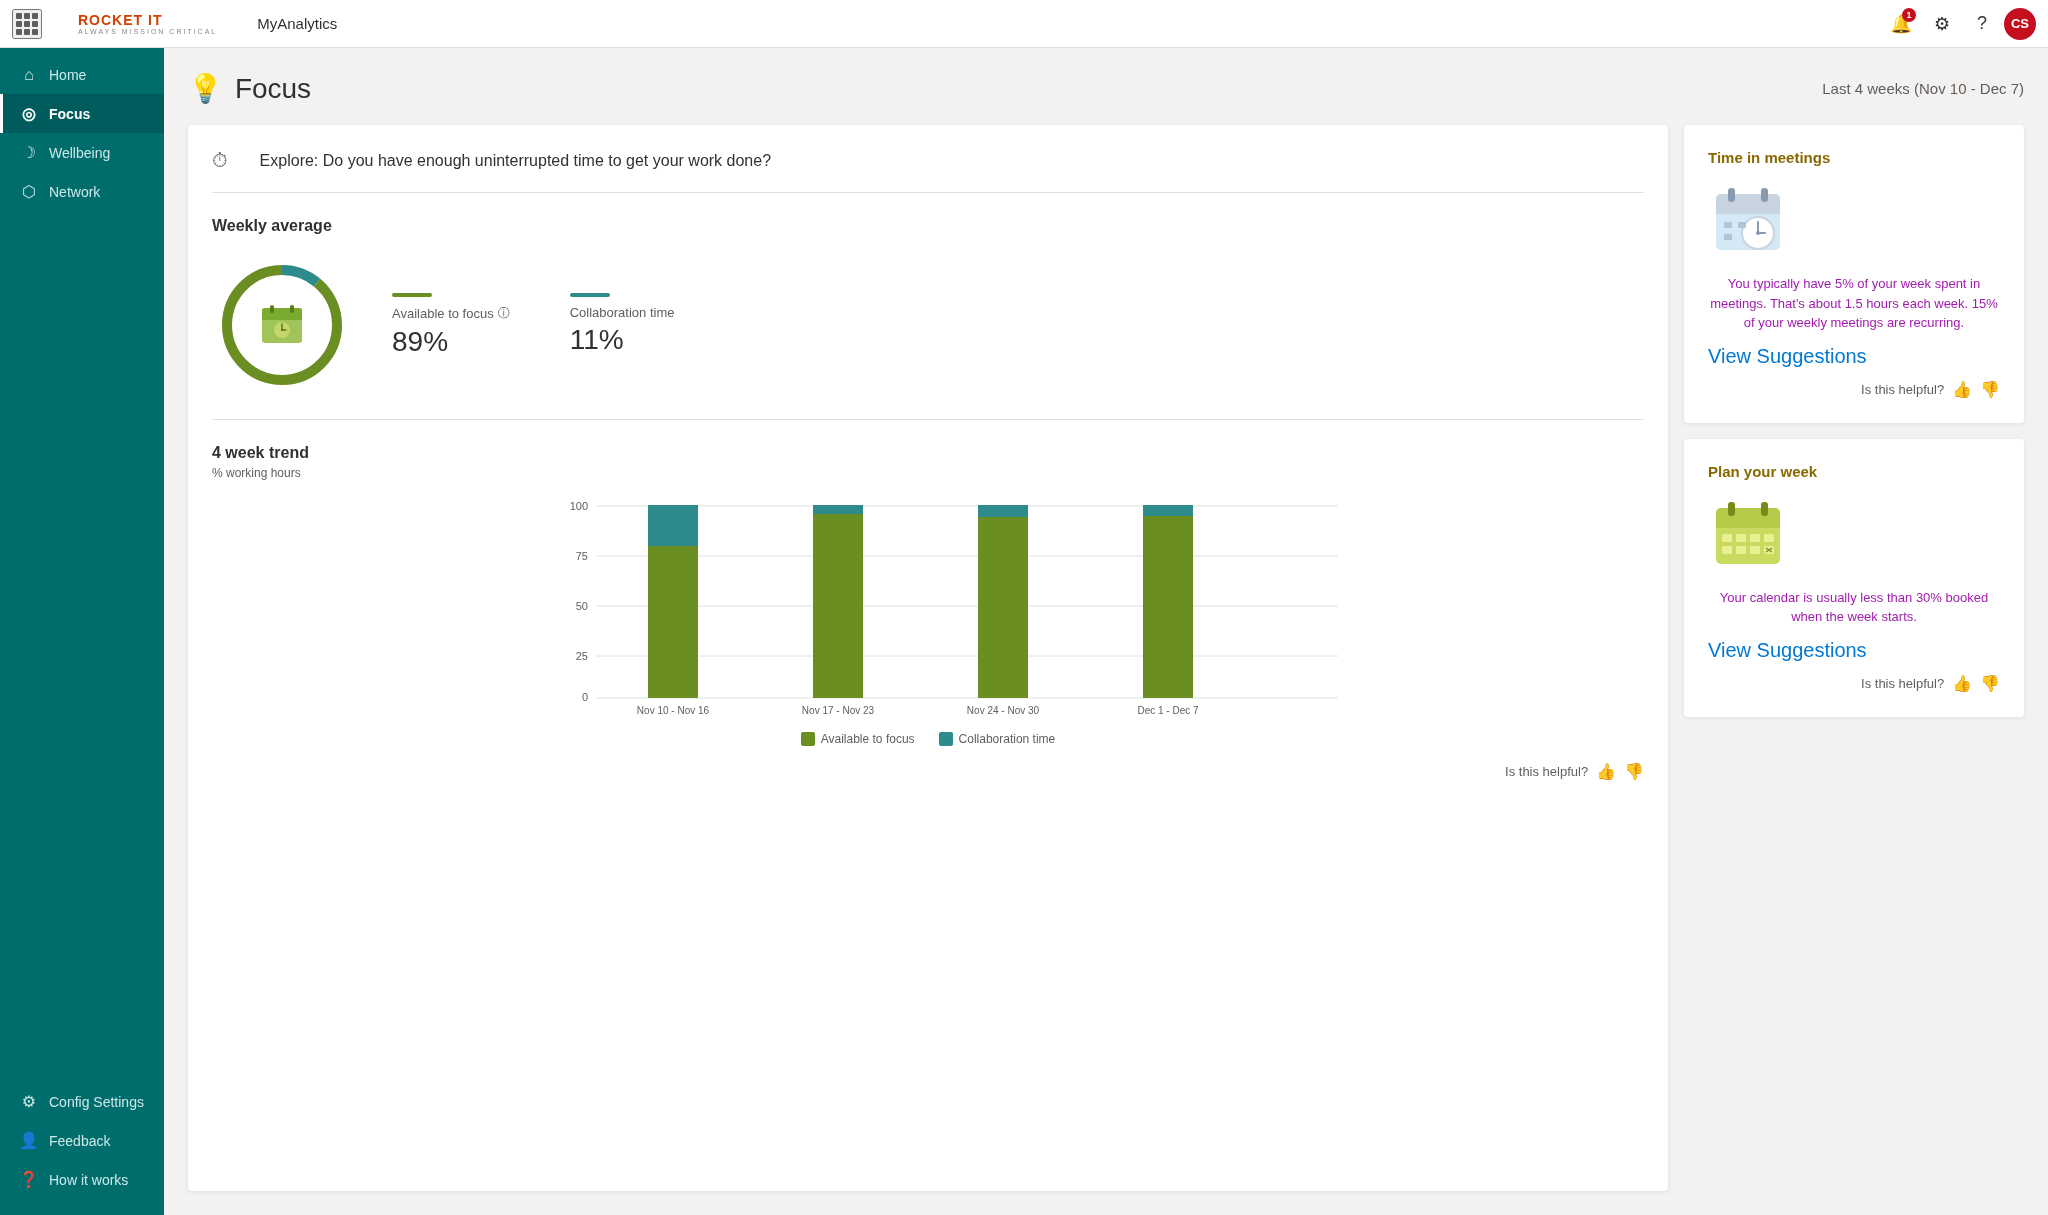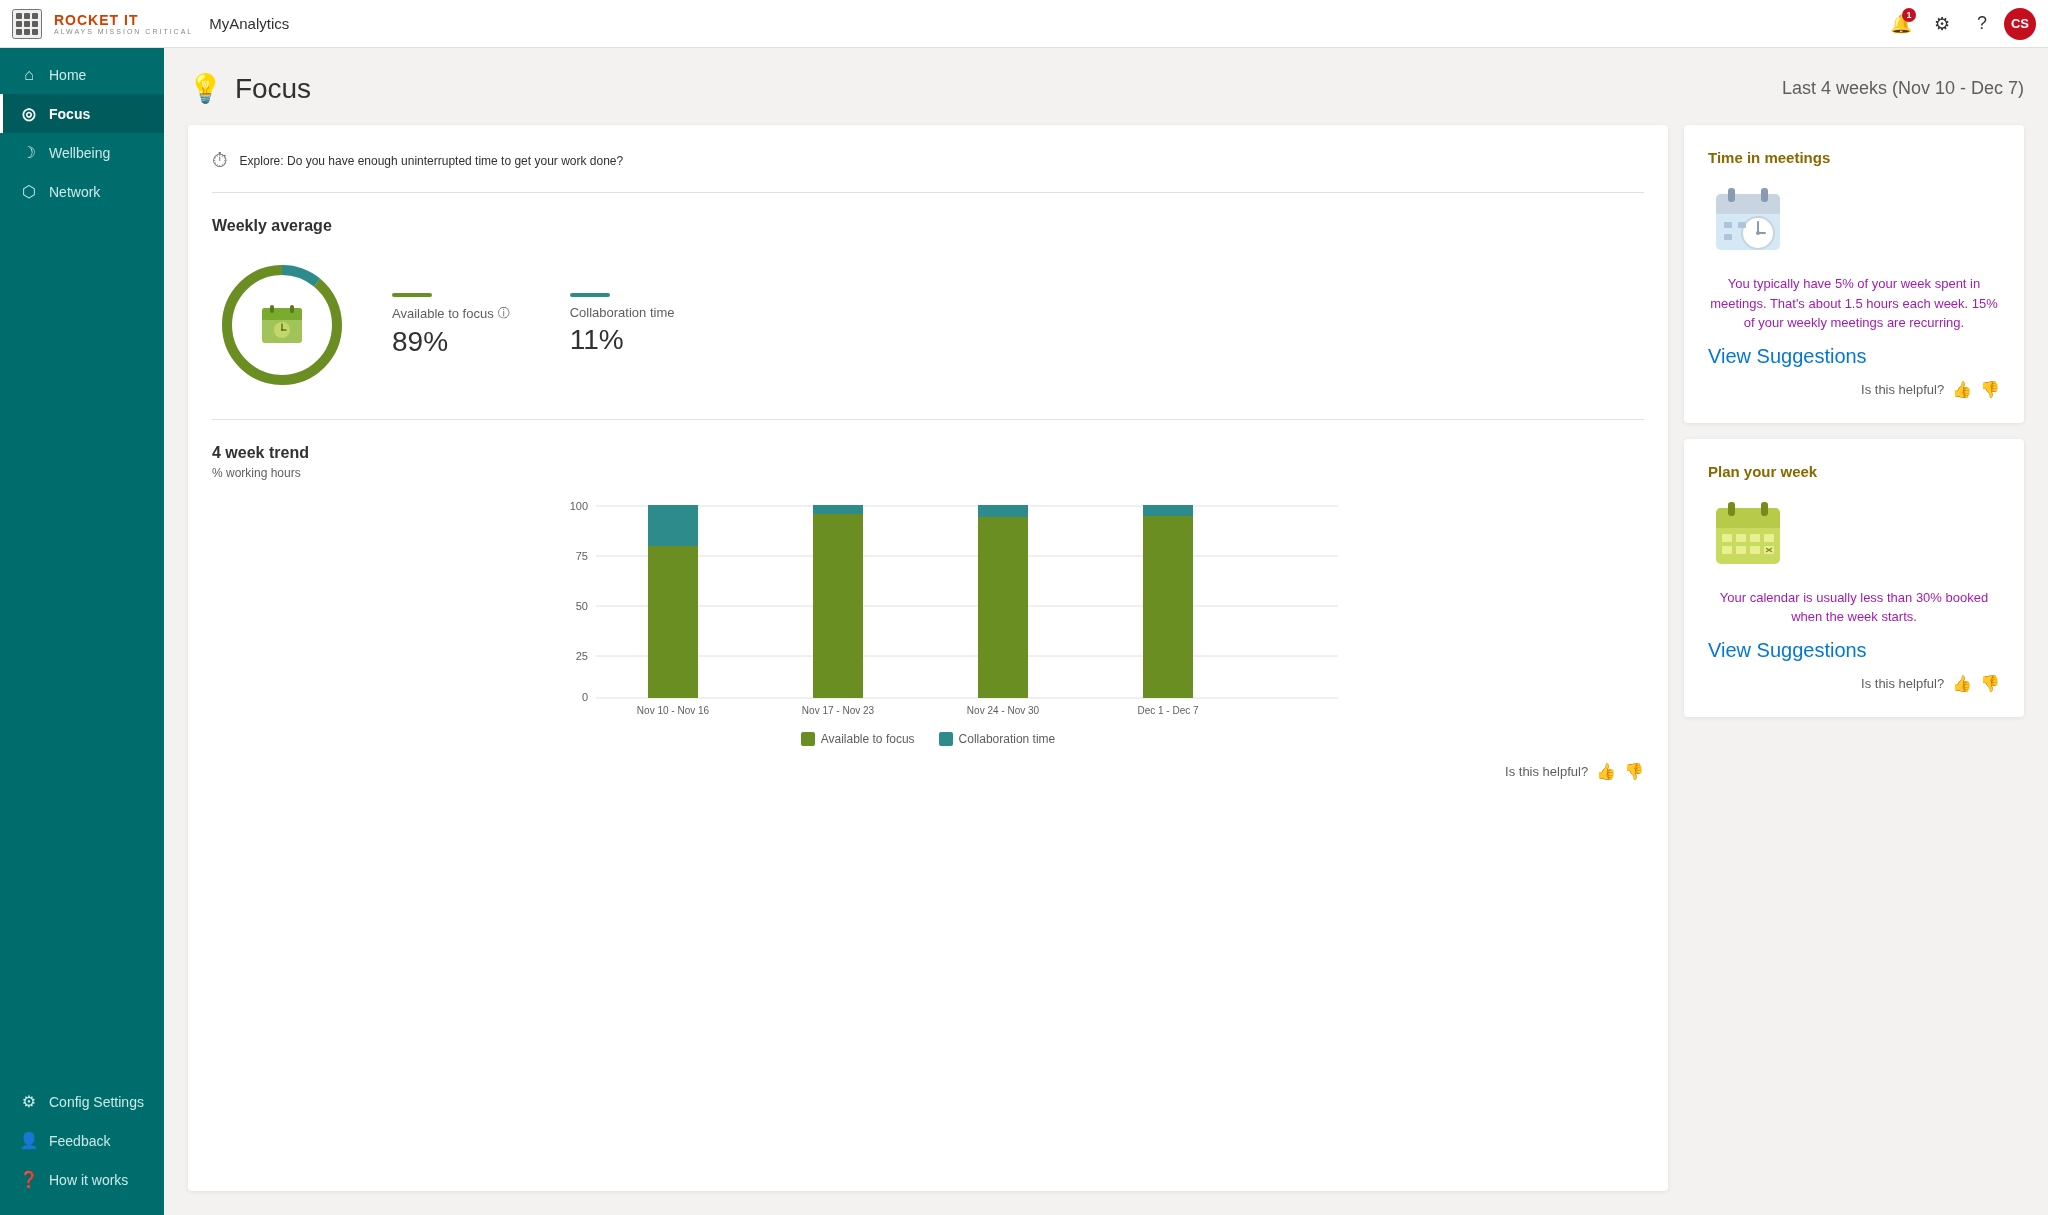--- a/index.html
+++ b/index.html
@@ -4,21 +4,21 @@
   <style>
     * { box-sizing: border-box; margin: 0; padding: 0; }
     body { font-family: 'Segoe UI', Arial, sans-serif; display: flex; height: 100vh; overflow: hidden; background: #f3f2f1; }
 
     
     .topbar {
       position: fixed; top: 0; left: 0; right: 0; height: 48px;
       background: #fff; display: flex; align-items: center; padding: 0 12px;
       border-bottom: 1px solid #e0e0e0; z-index: 100;
     }
-    .topbar-grid { display: flex; align-items: center; gap: 0; }
+    .topbar-grid { display: flex; align-items: center; gap: 24px; }
     .topbar-waffle { width: 30px; height: 30px; display: flex; align-items: center; justify-content: center; cursor: pointer; }
     .waffle-icon { display: grid; grid-template-columns: repeat(3,6px); gap: 2px; }
     .waffle-dot { width: 6px; height: 6px; background: #605e5c; border-radius: 1px; }
     .topbar-logo { height: 32px; display: flex; align-items: center; margin: 0 8px; }
     .topbar-title { font-size: 15px; color: #323130; margin-left: 8px; font-weight: 400; }
     .topbar-right { margin-left: auto; display: flex; align-items: center; gap: 4px; }
     .topbar-icon-btn { width: 36px; height: 36px; border-radius: 50%; border: none; background: transparent; cursor: pointer; display: flex; align-items: center; justify-content: center; font-size: 18px; color: #323130; position: relative; }
     .notif-badge { position: absolute; top: 2px; right: 4px; background: #c50f1f; color: #fff; border-radius: 50%; width: 14px; height: 14px; font-size: 9px; display: flex; align-items: center; justify-content: center; font-weight: 700; }
     .avatar-btn { width: 32px; height: 32px; border-radius: 50%; background: #c50f1f; color: #fff; font-size: 13px; font-weight: 700; display: flex; align-items: center; justify-content: center; cursor: pointer; border: none; }
 
@@ -42,32 +42,32 @@
       margin-top: 48px; margin-left: 164px; flex: 1;
       display: flex; flex-direction: column; overflow-y: auto; padding: 24px;
       background: #f3f2f1;
     }
 
     
     .page-header { display: flex; align-items: center; justify-content: space-between; margin-bottom: 20px; }
     .page-title-row { display: flex; align-items: center; gap: 12px; }
     .page-title { font-size: 28px; color: #323130; font-weight: 400; }
     .bulb-icon { font-size: 28px; }
-    .date-range { font-size: 18px; color: #605e5c; }
+    .date-range { font-size: 15px; color: #605e5c; }
 
     
     .content-row { display: flex; gap: 16px; flex: 1; }
     .main-card { background: #fff; border-radius: 4px; flex: 1; padding: 24px; box-shadow: 0 1px 4px rgba(0,0,0,0.08); }
     .side-panel { width: 340px; display: flex; flex-direction: column; gap: 16px; }
     .side-card { background: #fff; border-radius: 4px; padding: 24px; box-shadow: 0 1px 4px rgba(0,0,0,0.08); display: flex; flex-direction: column; align-items: flex-start; gap: 12px; }
 
     
     .explore-banner { display: flex; align-items: center; gap: 12px; padding-bottom: 20px; border-bottom: 1px solid #e0e0e0; margin-bottom: 24px; }
     .explore-icon { font-size: 20px; color: #605e5c; }
-    .explore-text { font-size: 12px; color: #323130; }
+    .explore-text { font-size: 16px; color: #323130; margin-left: 20px; }
 
     
     .weekly-avg-title { font-size: 16px; font-weight: 600; color: #323130; margin-bottom: 20px; margin-top: 10px; }
     .weekly-avg-content { display: flex; align-items: center; gap: 40px; }
 
     
     .donut-container { width: 140px; height: 140px; position: relative; flex-shrink: 0; }
     .donut-svg { width: 140px; height: 140px; transform: rotate(-90deg); }
     .donut-center { position: absolute; top: 50%; left: 50%; transform: translate(-50%,-50%); }
 

